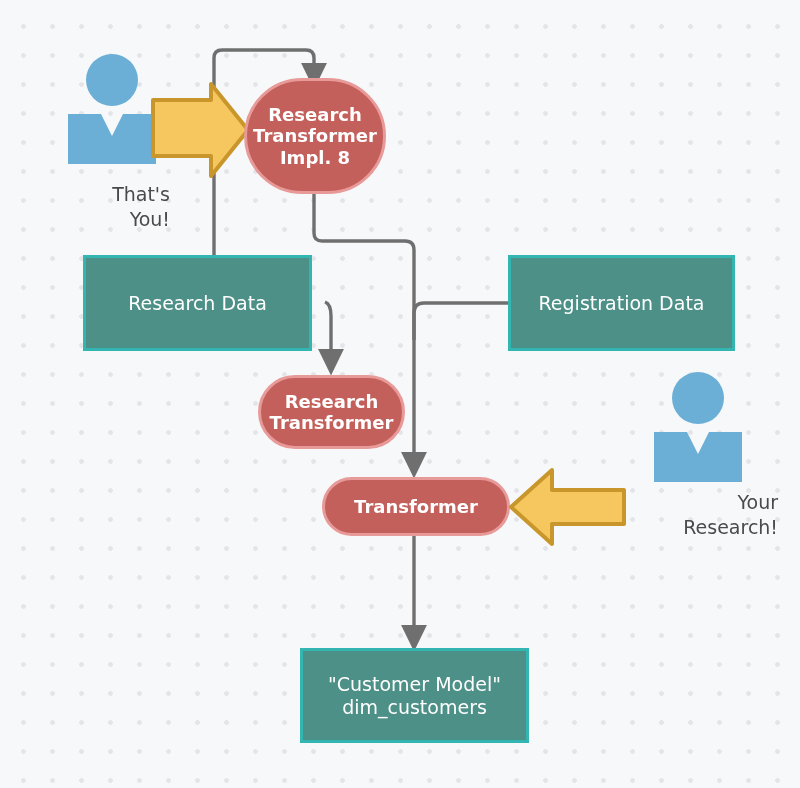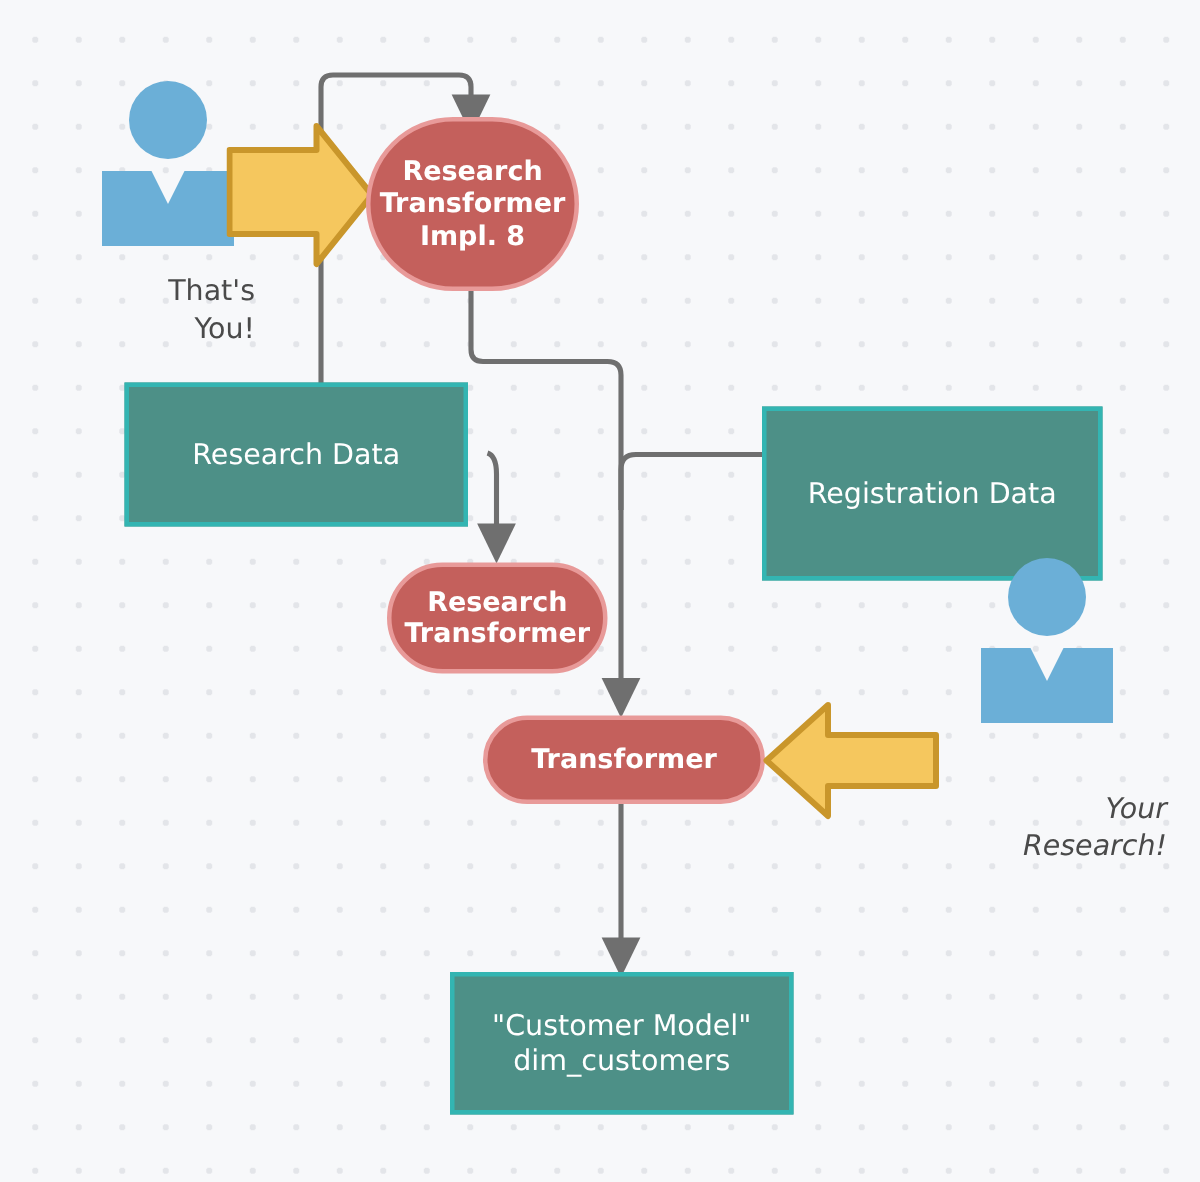--- a/index.html
+++ b/index.html
@@ -105,21 +105,21 @@
       <div>Research</div>
       <div>Transformer</div>
       <div>Impl. 8</div>
     </div>
   </div>
 
   <div class="node node-rect" style="left:83px; top:255px; width:229px; height:96px;">
     <div>Research Data</div>
   </div>
 
-  <div class="node node-rect" style="left:508px; top:271px; width:227px; height:116px;">
+  <div class="node node-rect" style="left:508px; top:255px; width:227px; height:96px;">
     <div>Registration Data</div>
   </div>
 
   <div class="node node-pill" style="left:258px; top:375px; width:147px; height:74px; border-radius:37px;">
     <div>
       <div>Research</div>
       <div>Transformer</div>
     </div>
   </div>
 
@@ -132,21 +132,21 @@
       <path d="M 116 24 L 44 24 L 44 4 L 3 41 L 44 78 L 44 58 L 116 58 z" fill="#f5c75e" stroke="#c9962b" stroke-width="4" stroke-linejoin="round"></path>
     </svg>
   </div>
 
   <div class="person" style="left:650px; top:370px; width:96px; height:112px;">
     <svg width="96" height="112" viewBox="0 0 96 112">
       <circle cx="48" cy="28" r="26" fill="#6bafd7"></circle>
       <path d="M 4 62 L 37 62 L 48 84 L 59 62 L 92 62 L 92 112 L 4 112 z" fill="#6bafd7"></path>
     </svg>
   </div>
-  <div class="caption" style="left:620px; top:527px; width:158px;font-style:italic;">
+  <div class="caption" style="left:620px; top:490px; width:158px;">
     <div>Your</div>
     <div>Research!</div>
   </div>
 
   <div class="node node-rect" style="left:300px; top:648px; width:229px; height:95px;">
     <div>
       <div>"Customer Model"</div>
       <div>dim_customers</div>
     </div>
   </div>

